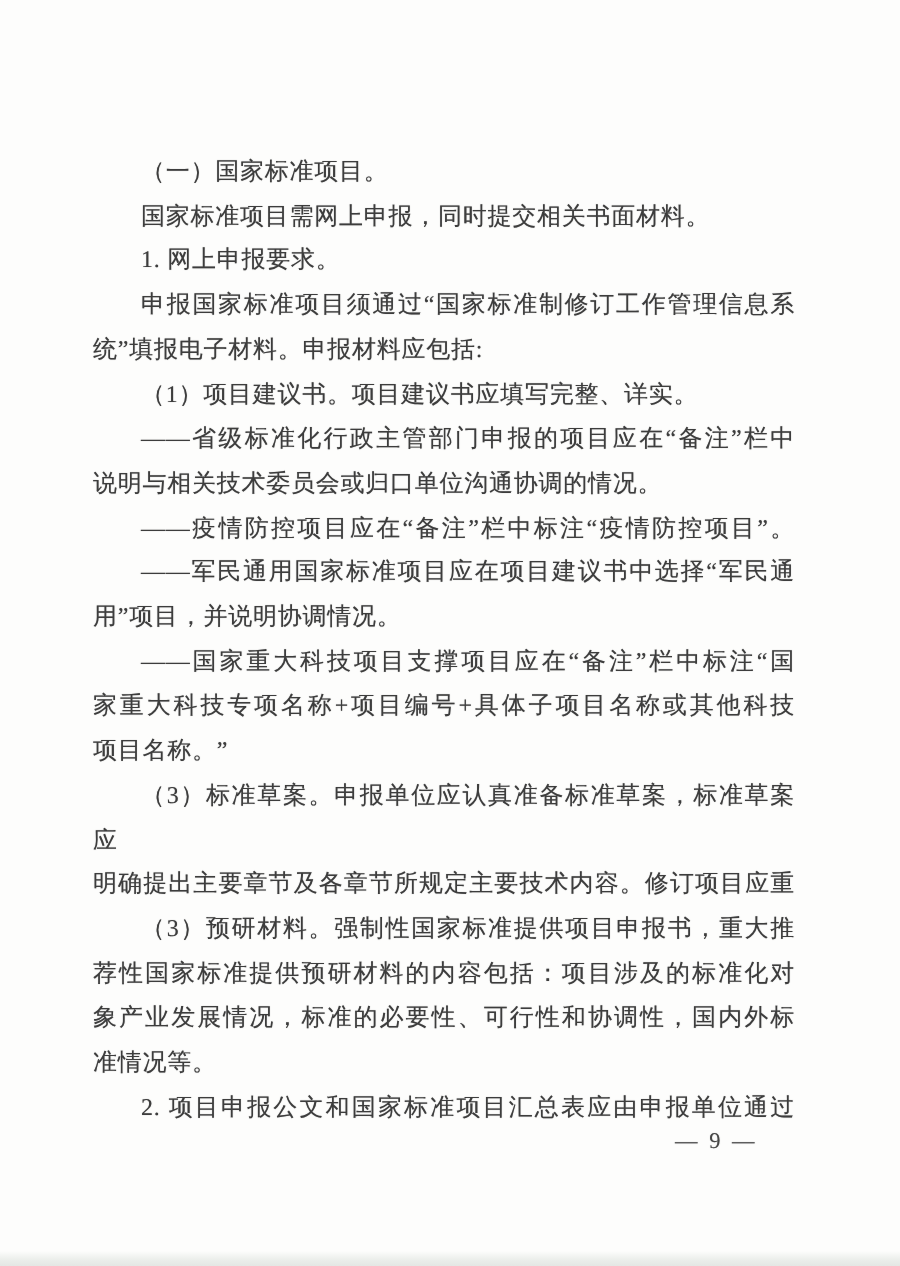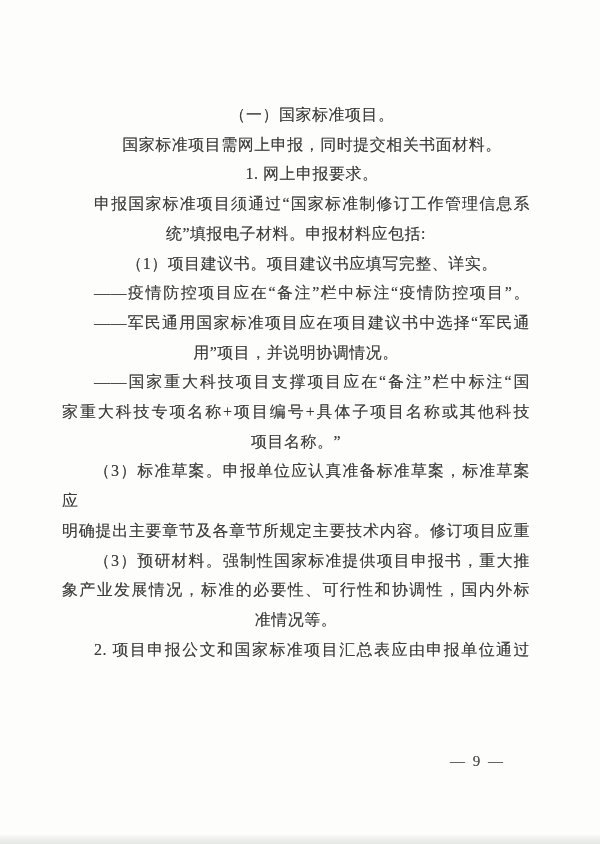--- a/index.html
+++ b/index.html
@@ -20,21 +20,21 @@
     top: 100px;
     width: 468px;
     color: #3d3d3d;
     font-size: 16px;
     line-height: 29.7px;
     letter-spacing: 0.5px;
     text-shadow: 0 0 0.6px rgba(70,70,70,0.55);
   }
   .ln {
     white-space: nowrap;
-    text-align: center;
+    text-align: left;
   }
   .ln.ind {
     text-indent: 2em;
   }
   .ln.fill {
     white-space: normal;
     text-align: justify;
     text-align-last: justify;
   }
   .page-number {
@@ -58,29 +58,32 @@
 </head>
 <body>
 
 <div class="page">
   <div class="ln ind">（一）国家标准项目。</div>
   <div class="ln ind">国家标准项目需网上申报，同时提交相关书面材料。</div>
   <div class="ln ind">1. 网上申报要求。</div>
   <div class="ln ind fill">申报国家标准项目须通过“国家标准制修订工作管理信息系</div>
   <div class="ln">统”填报电子材料。申报材料应包括:</div>
   <div class="ln ind">（1）项目建议书。项目建议书应填写完整、详实。</div>
+  <div class="ln ind fill">——省级标准化行政主管部门申报的项目应在“备注”栏中</div>
+  <div class="ln">说明与相关技术委员会或归口单位沟通协调的情况。</div>
   <div class="ln ind fill">——疫情防控项目应在“备注”栏中标注“疫情防控项目”。</div>
   <div class="ln ind fill">——军民通用国家标准项目应在项目建议书中选择“军民通</div>
   <div class="ln">用”项目，并说明协调情况。</div>
   <div class="ln ind fill">——国家重大科技项目支撑项目应在“备注”栏中标注“国</div>
   <div class="ln fill">家重大科技专项名称+项目编号+具体子项目名称或其他科技</div>
   <div class="ln">项目名称。”</div>
   <div class="ln ind fill">（3）标准草案。申报单位应认真准备标准草案，标准草案应</div>
   <div class="ln fill">明确提出主要章节及各章节所规定主要技术内容。修订项目应重</div>
   <div class="ln ind fill">（3）预研材料。强制性国家标准提供项目申报书，重大推</div>
+  <div class="ln fill">荐性国家标准提供预研材料的内容包括：项目涉及的标准化对</div>
   <div class="ln fill">象产业发展情况，标准的必要性、可行性和协调性，国内外标</div>
   <div class="ln">准情况等。</div>
   <div class="ln ind fill">2. 项目申报公文和国家标准项目汇总表应由申报单位通过</div>
 </div>
 
 <div class="page-number">— 9 —</div>
 
 <div class="bottom-edge"></div>
 
 </body></html>

